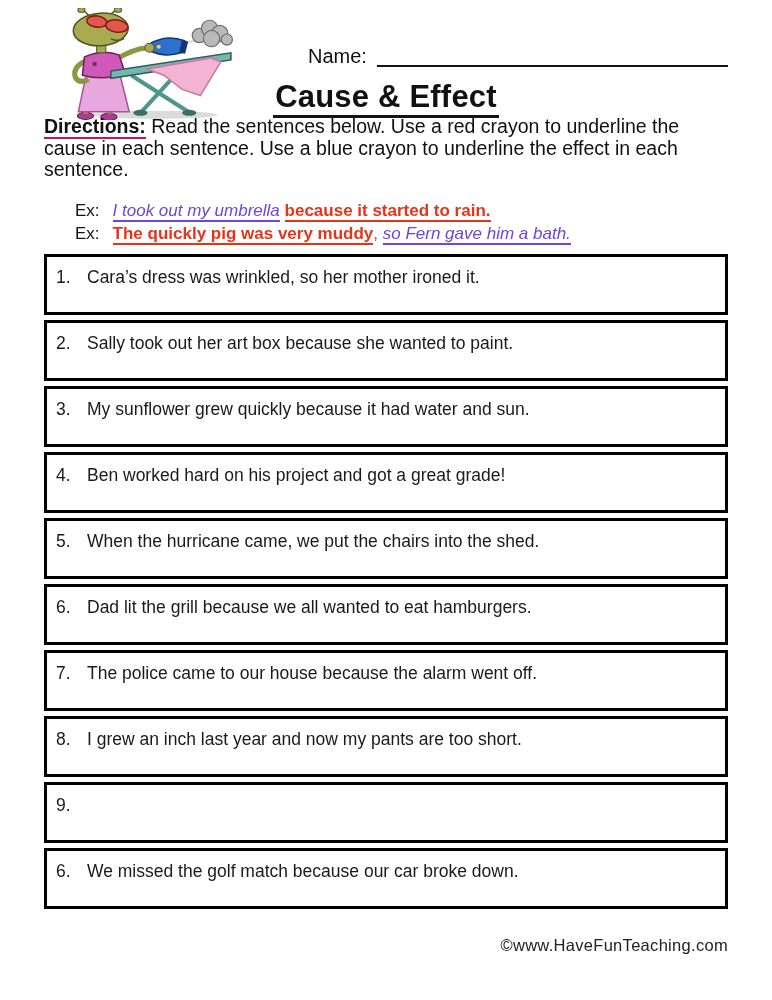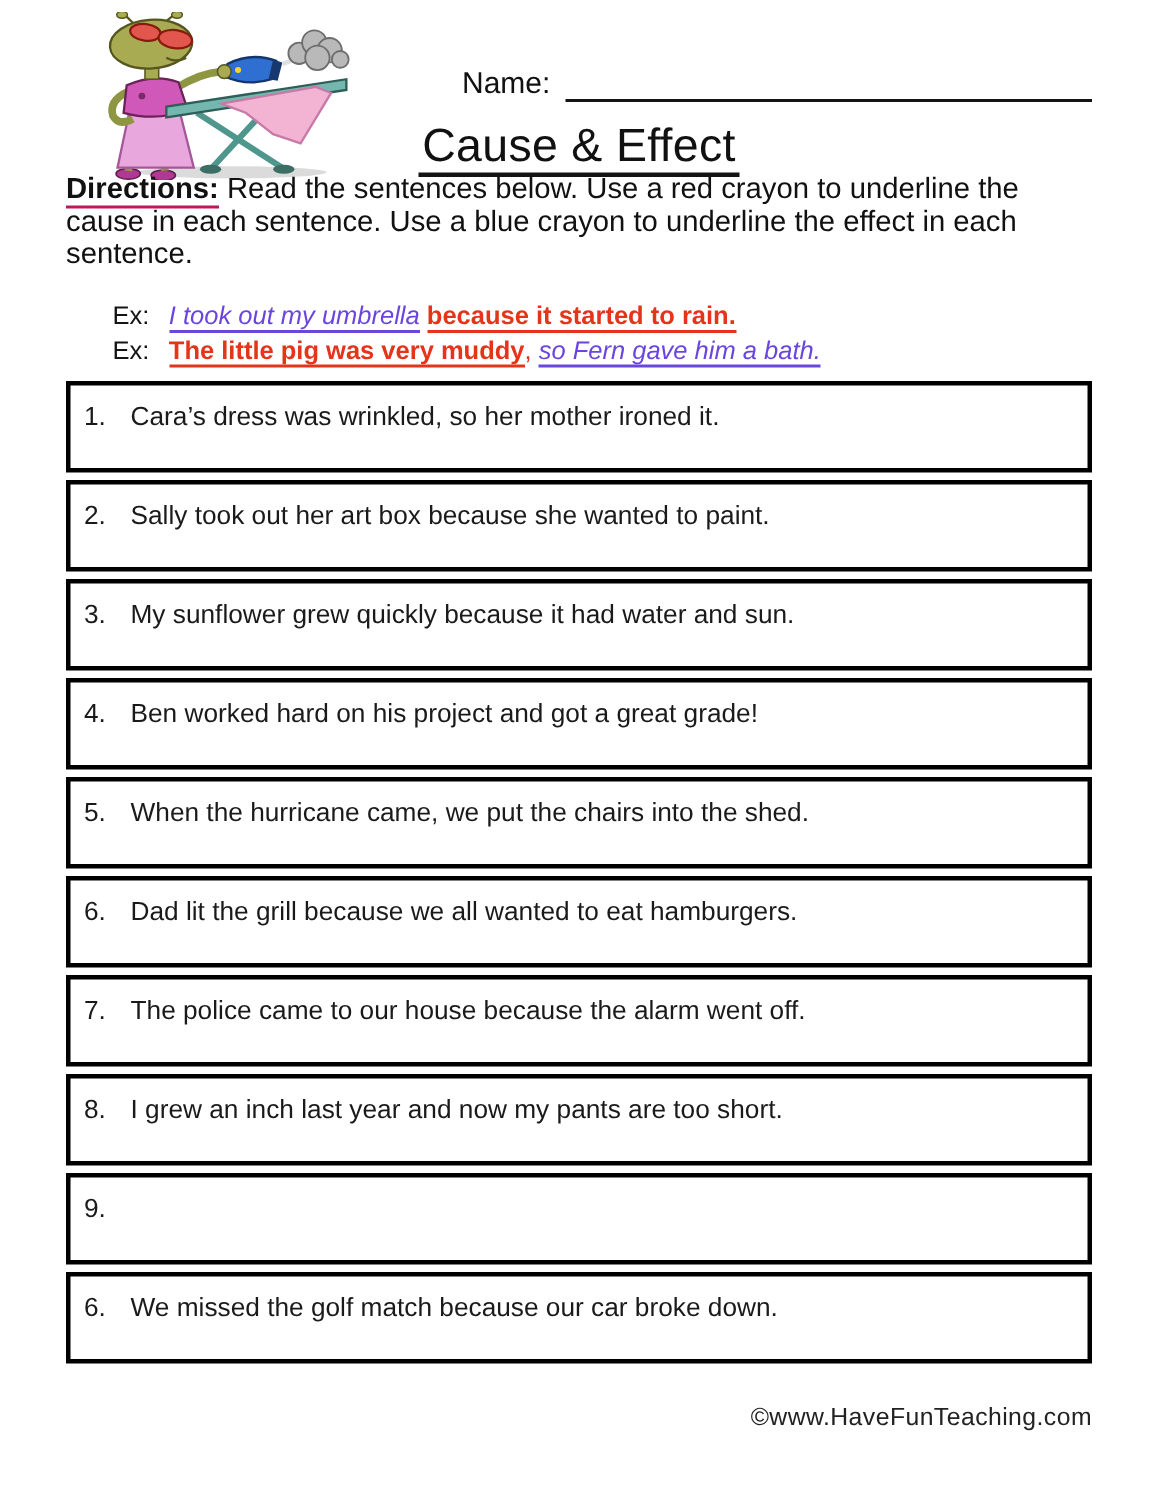--- a/index.html
+++ b/index.html
@@ -7,28 +7,28 @@
   body { font-family:"Liberation Sans", sans-serif; color:#111; }
   .page {
     position:relative; width:772px; height:1000px; background:#ffffff;
     margin:0 auto; overflow:hidden;
   }
 
   
   .illustration { position:absolute; top:8px; left:58px; width:178px; height:112px; }
   .name-row {
     position:absolute; top:44px; left:308px; right:44px;
-    display:flex; align-items:center; font-size:20px;
+    display:flex; align-items:flex-start; font-size:20px;
   }
   .name-label { margin-right:10px; line-height:24px; }
   .name-line { flex:1; border-bottom:2px solid #141414; height:23px; }
 
   .page-title {
     position:absolute; top:79px; left:0; width:100%;
-    text-align:center; font-size:31px; font-weight:normal; letter-spacing:0.2px;
+    text-align:center; font-size:31px; font-weight:bold; letter-spacing:0.2px;
   }
   .page-title span { border-bottom:3px solid #141414; padding:0 2px 1px 2px; }
 
   
   .directions {
     position:absolute; top:116px; left:44px; width:652px;
     font-size:19.5px; line-height:21.5px;
   }
   .dir-label { font-weight:bold; border-bottom:2px solid #be185d; }
   .dir-text { white-space:pre-line; }
@@ -120,21 +120,21 @@
   </div>
 
   <div class="directions">
     <span class="dir-label">Directions:</span><span class="dir-text">  Read the sentences below.  Use a red crayon to underline the
 cause in each sentence. Use a blue crayon to underline the effect in each
 sentence.</span>
   </div>
 
   <div class="examples">
       <div class="example-line"><span class="ex-prefix">Ex:</span><span class="seg-effect">I took out my umbrella</span><span class="seg-plain"> </span><span class="seg-cause">because it started to rain.</span></div>
-      <div class="example-line"><span class="ex-prefix">Ex:</span><span class="seg-cause">The little pig was very muddy</span><span class="seg-comma">, </span><span class="seg-effect">so Fern gave him a bath.</span></div>
+      <div class="example-line"><span class="ex-prefix">Ex:</span><span class="seg-cause">The quickly pig was very muddy</span><span class="seg-comma">, </span><span class="seg-effect">so Fern gave him a bath.</span></div>
     </div>
 
   <div class="sentence-list">
       <div class="sentence-box">
         <span class="sentence-number">1.</span>
         <span class="sentence-text">Cara’s dress was wrinkled, so her mother ironed it.</span>
       </div>
       <div class="sentence-box">
         <span class="sentence-number">2.</span>
         <span class="sentence-text">Sally took out her art box because she wanted to paint.</span>

